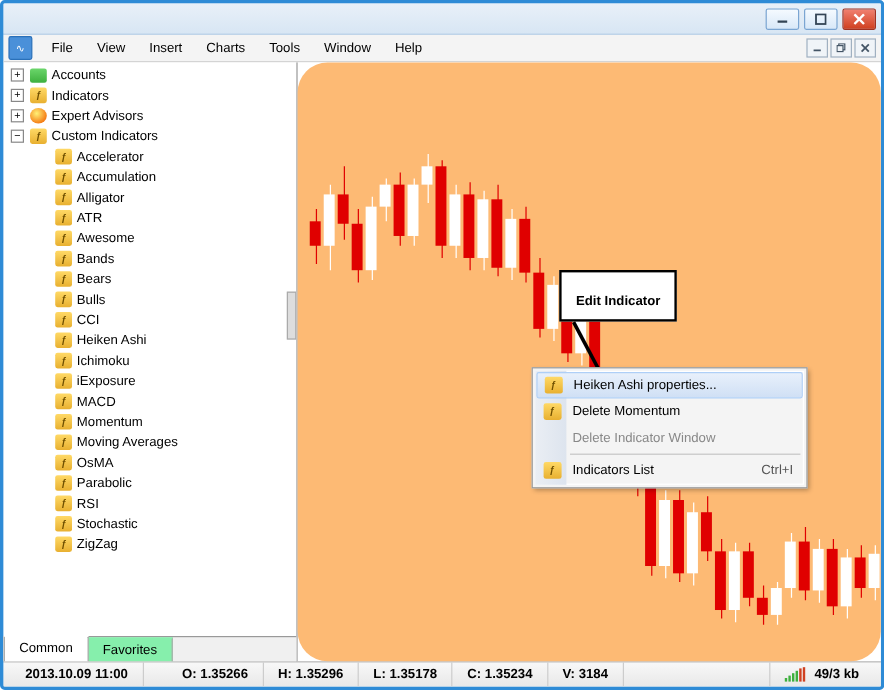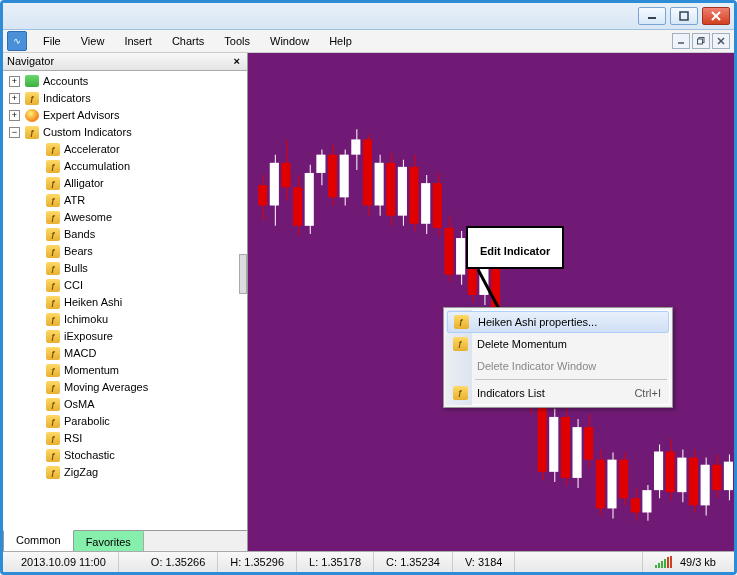--- a/index.html
+++ b/index.html
@@ -25,34 +25,34 @@
 .tree-row.lvl1 { padding-left: 4px; }
 .tree-row.lvl2 { padding-left: 40px; }
 .expander { width: 11px; height: 11px; border: 1px solid #888; background: #fff; display: flex; align-items: center; justify-content: center; font-size: 9px; line-height: 1; margin-right: 4px; cursor: pointer; }
 .tree-icon { width: 16px; height: 14px; margin-right: 3px; display: flex; align-items: center; justify-content: center; }
 .ico-folder { background: linear-gradient(#6bd66b, #3eb03e); border-radius: 2px; width: 14px; height: 12px; }
 .ico-fx { background: linear-gradient(#ffd966, #e8b030); border-radius: 2px; width: 14px; height: 13px; font-size: 8px; color: #705000; font-style: italic; font-weight: bold; text-align: center; line-height: 13px; }
 .ico-ea { width: 14px; height: 13px; background: radial-gradient(circle at 40% 35%, #fff176, #f57f17 70%); border-radius: 50%; }
 .nav-tabs { height: 21px; display: flex; border-top: 1px solid #999; background: #f0f0f0; }
 .nav-tab { padding: 3px 12px; border-right: 1px solid #aaa; background: #86efac; cursor: pointer; border-top: 2px solid transparent; }
 .nav-tab.active { background: #fff; border-top: 1px solid #fff; margin-top: -1px; border-right: 1px solid #999; border-left: 1px solid #999; }
-.chart { flex: 1; background: #701a75; position: relative; overflow: hidden; }
+.chart { flex: 1; background: #fdba74; position: relative; overflow: hidden; border-radius: 25px; }
 .chart svg { width: 100%; height: 100%; }
 .annotation { position: absolute; background: #fff; border: 2px solid #000; padding: 6px 12px; font-family: Calibri, sans-serif; font-size: 22px; font-weight: bold; color: #000; }
 .ann-line { position: absolute; background: #000; height: 3px; transform-origin: left center; }
 .ctx-menu { position: absolute; background: #f4f4f4; border: 1px solid #979797; box-shadow: 2px 2px 4px rgba(0,0,0,0.3); padding: 2px; width: 230px; }
 .ctx-menu-inner { border: 1px solid #fff; }
 .ctx-gutter { position: absolute; left: 2px; top: 2px; bottom: 2px; width: 26px; background: linear-gradient(to right, #eaeef4, #dde4ee); }
 .ctx-item { position: relative; display: flex; align-items: center; height: 22px; padding-left: 30px; padding-right: 8px; cursor: pointer; z-index: 1; }
 .ctx-item.highlight { background: linear-gradient(#e8f0fb, #d0e0f5); border: 1px solid #aecff7; border-radius: 2px; margin: 0; }
 .ctx-item.disabled { color: #888; cursor: default; }
 .ctx-sep { height: 1px; background: #c5c5c5; margin: 2px 2px 2px 28px; position: relative; z-index: 1; }
 .ctx-icon { position: absolute; left: 5px; width: 16px; height: 16px; display: flex; align-items: center; justify-content: center; }
 .ctx-shortcut { margin-left: auto; color: #555; text-align: center; }
-.statusbar { height: 22px; border-top: 1px solid #aaa; background: linear-gradient(#f8f8f8, #e8e8e8); display: flex; align-items: center; padding: 0 6px; }
+.statusbar { height: 22px; border-top: 1px solid #aaa; background: linear-gradient(#f8f8f8, #e8e8e8); display: flex; align-items: center; padding: 0 6px; font-weight: bold; }
 .status-cell { padding: 0 12px; border-right: 1px solid #ccc; height: 100%; display: flex; align-items: center; }
 .status-cell:last-child { border-right: none; }
 .status-spacer { flex: 0 0 20px; }
 .conn-bars { display: flex; align-items: flex-end; gap: 1px; height: 12px; margin-right: 8px; }
 .conn-bars span { width: 2px; background: #3eb03e; }
 .conn-bars span:nth-child(1){height:3px} .conn-bars span:nth-child(2){height:5px} .conn-bars span:nth-child(3){height:7px} .conn-bars span:nth-child(4){height:9px} .conn-bars span:nth-child(5){height:11px;background:#d04020} .conn-bars span:nth-child(6){height:12px;background:#d04020}
 .scroll-hint { position: absolute; right: 0; top: 40%; width: 8px; height: 40px; background: #ddd; border: 1px solid #aaa; }
 </style>
 </head>
 <body>
@@ -106,24 +106,20 @@
           <svg viewBox="0 0 8 8">
             <line x1="1" y1="1" x2="7" y2="7" stroke="#456" stroke-width="1.5"></line>
             <line x1="7" y1="1" x2="1" y2="7" stroke="#456" stroke-width="1.5"></line>
           </svg>
         </div>
     </div>
   </div>
 
   <div class="workarea">
     <div class="navigator">
-      <div class="nav-header">
-        <span>Navigator</span>
-        <span class="nav-close">×</span>
-      </div>
       <div class="nav-tree" id="nav-tree">
         <div class="scroll-hint"></div>
       <div class="tree-row lvl1">
             <span class="expander">+</span>
             <span class="tree-icon">
               <div class="ico-folder"></div>
             </span>
             <span>Accounts</span>
           </div>
           <div class="tree-row lvl1">

